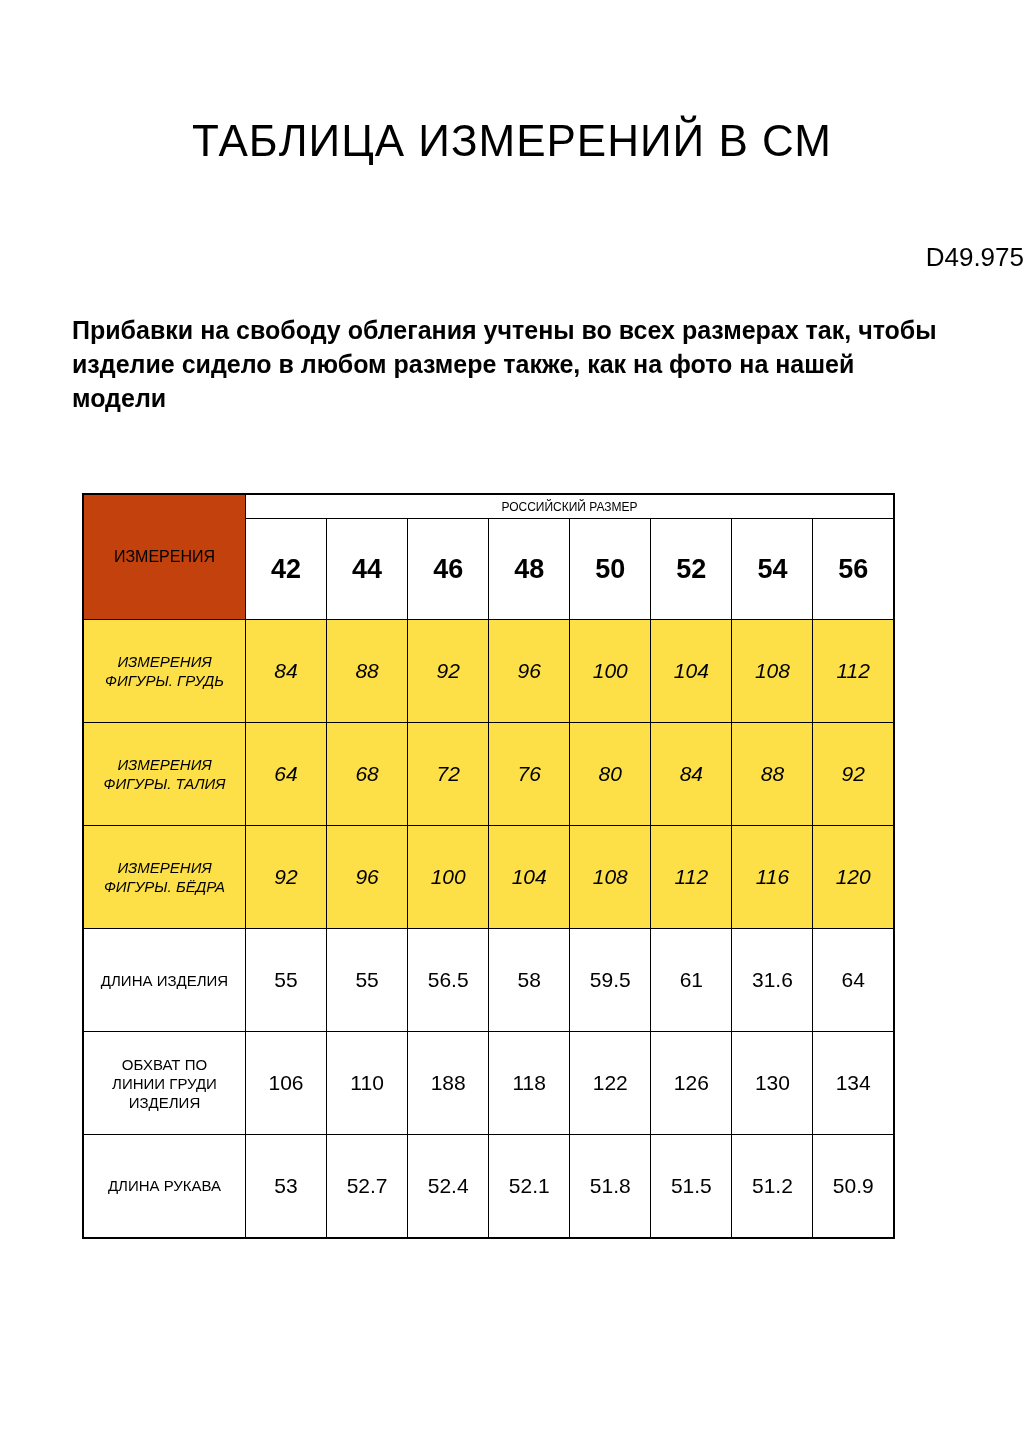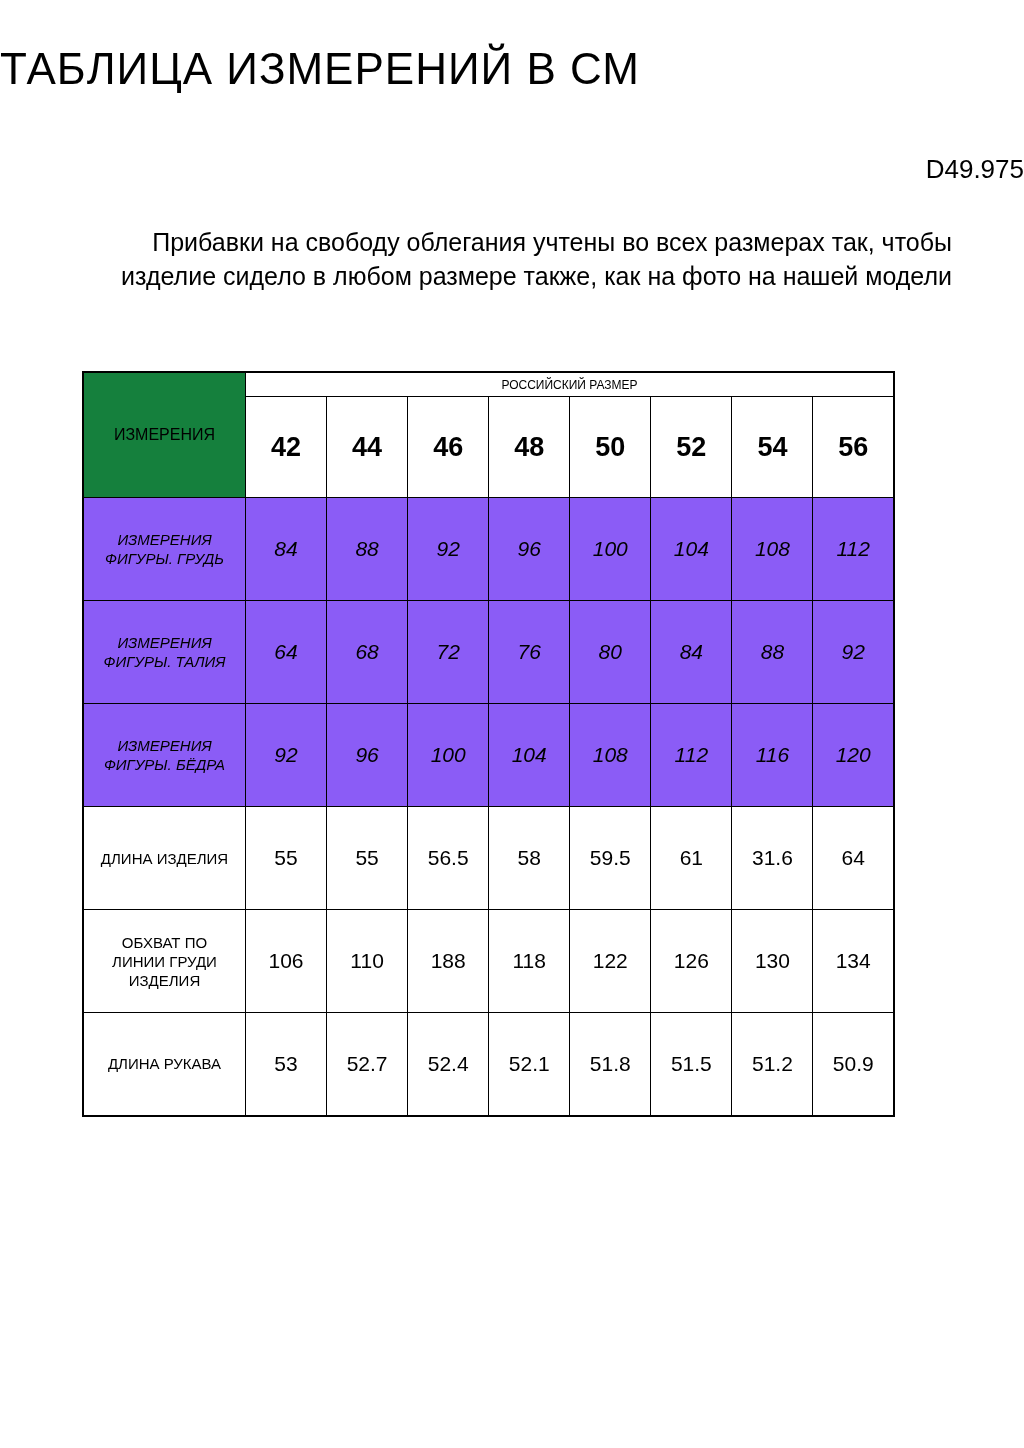--- a/index.html
+++ b/index.html
@@ -12,78 +12,79 @@
     font-family: "Liberation Sans", sans-serif;
     color: #000000;
     -webkit-font-smoothing: antialiased;
   }
   .page {
     position: relative;
     width: 1024px;
     height: 1448px;
   }
   .title {
-    margin: 0;
-    padding-top: 44px;
-    text-align: left;
+    margin: 16px;
+    padding-top: 100px;
+    text-align: center;
     font-size: 44px;
     font-weight: 400;
     letter-spacing: 1px;
   }
   .model {
     margin: 0;
     padding-top: 60px;
     text-align: right;
     font-size: 26px;
     font-weight: 400;
   }
   .note {
     margin: 40px auto 0 auto;
     width: 880px;
-    text-align: right;
+    text-align: left;
     font-size: 25px;
     line-height: 34px;
+    font-weight: bold;
   }
   table.meas {
     border-collapse: collapse;
     table-layout: fixed;
     margin: 78px 0 0 82px;
     width: 813px;
     border: 2px solid #000;
   }
   table.meas td {
     border: 1px solid #000;
     text-align: center;
     vertical-align: middle;
     padding: 0;
     overflow: hidden;
   }
   td.corner-cell {
     width: 161px;
     font-size: 16px;
-    background: #15803d;
+    background: #c2410c;
   }
   tr.group-row td.group-cell {
     height: 23px;
     font-size: 12px;
   }
   tr.size-row td {
     height: 100px;
     font-size: 27px;
     font-weight: 700;
   }
   tr.data-row { height: 103px; }
   tr.data-row td.label-cell {
     font-size: 15px;
     line-height: 19px;
     padding: 0 10px;
   }
   tr.data-row td.value-cell { font-size: 21px; }
   tr.shaded td {
-    background: #8b5cf6;
+    background: #fde047;
     font-style: italic;
     margin-left: 16px;
   }
 </style>
 </head>
 <body>
 
 <div class="page">
   <h1 class="title">ТАБЛИЦА ИЗМЕРЕНИЙ В СМ</h1>
   <div class="model">D49.975</div>

